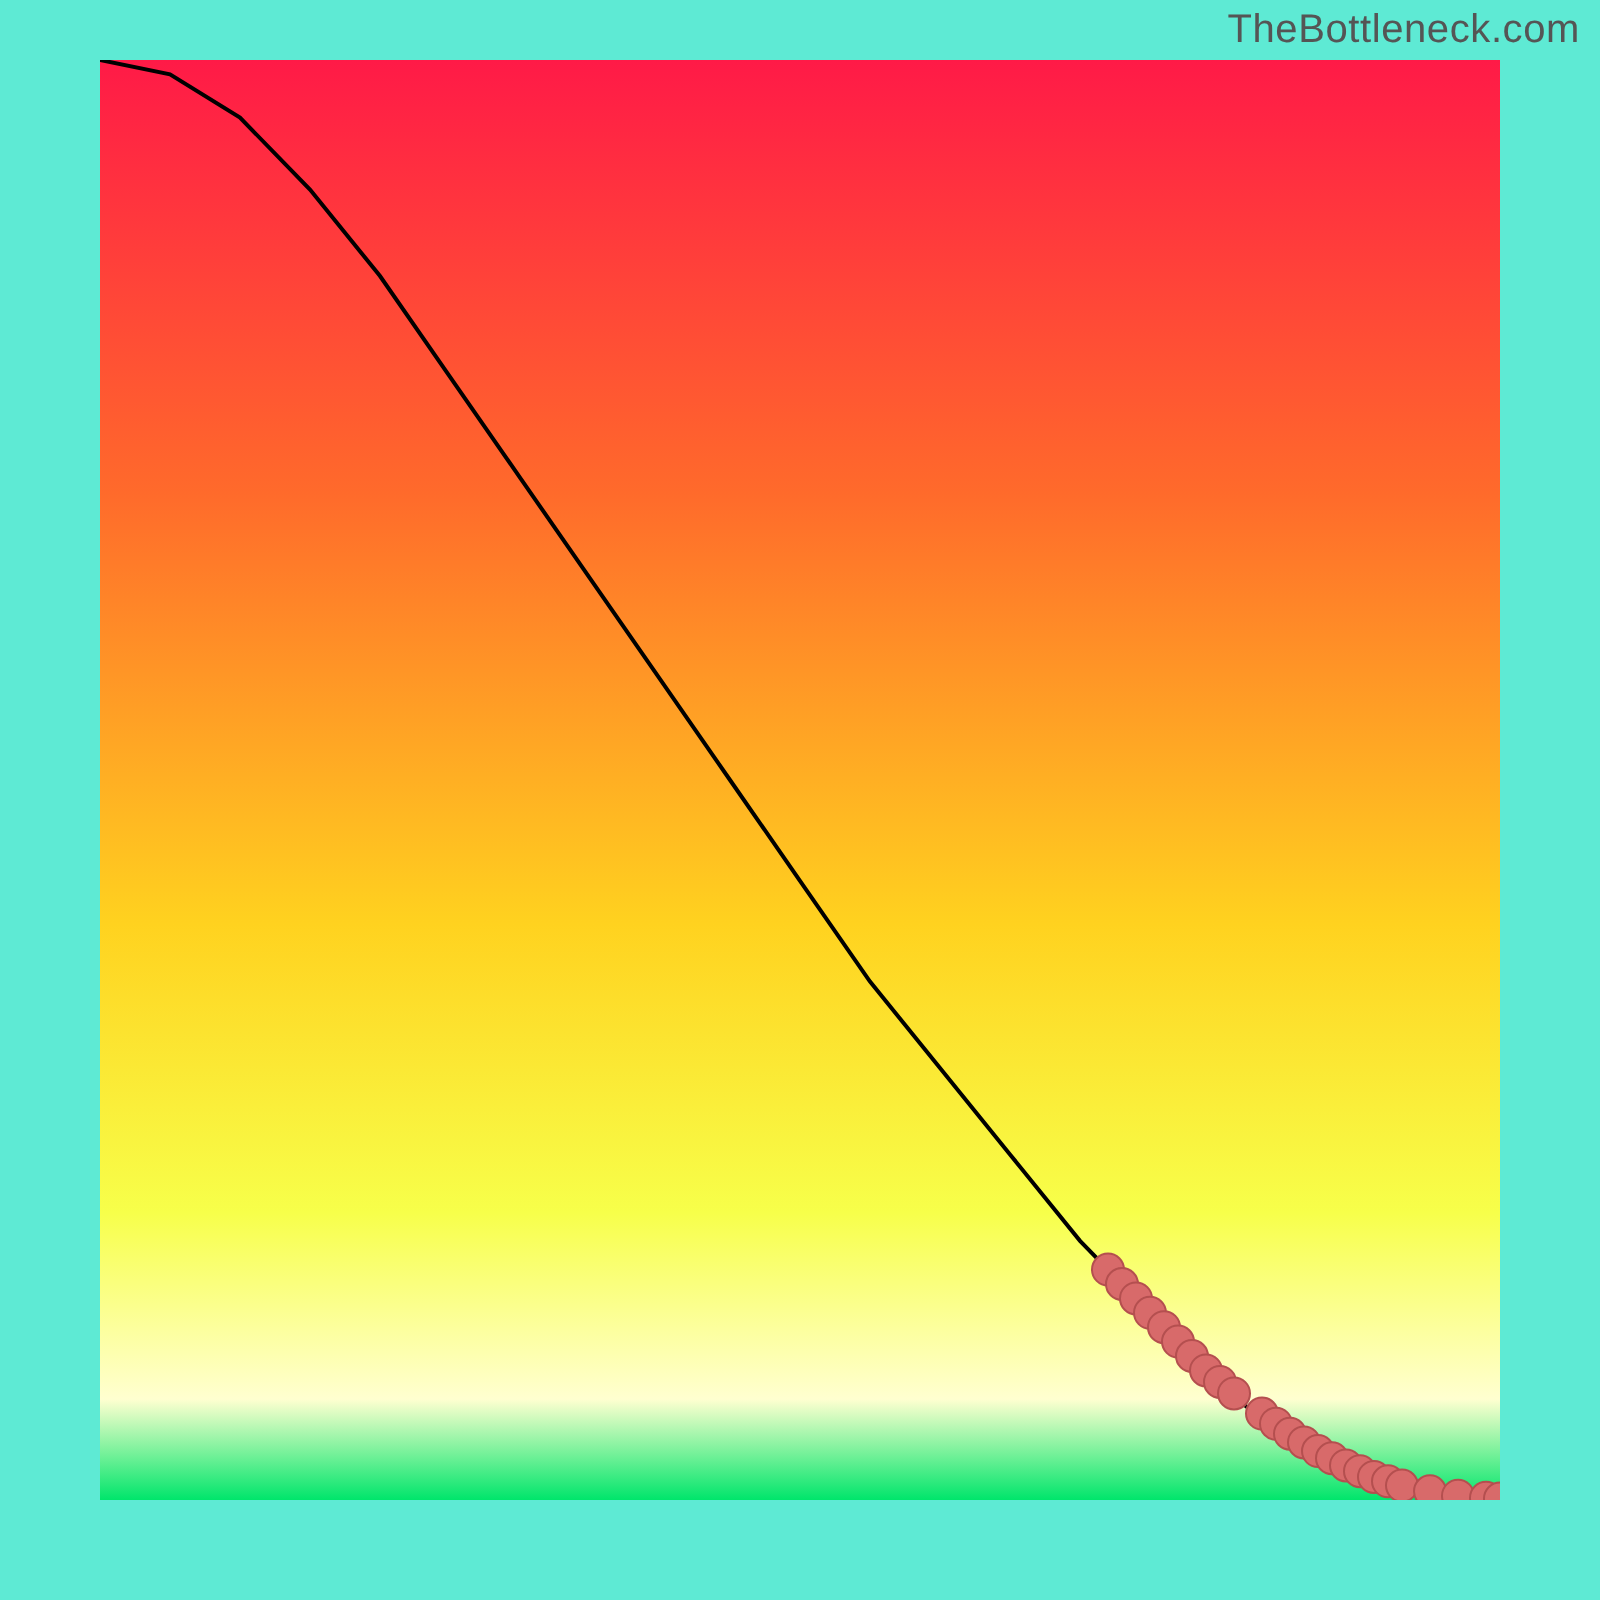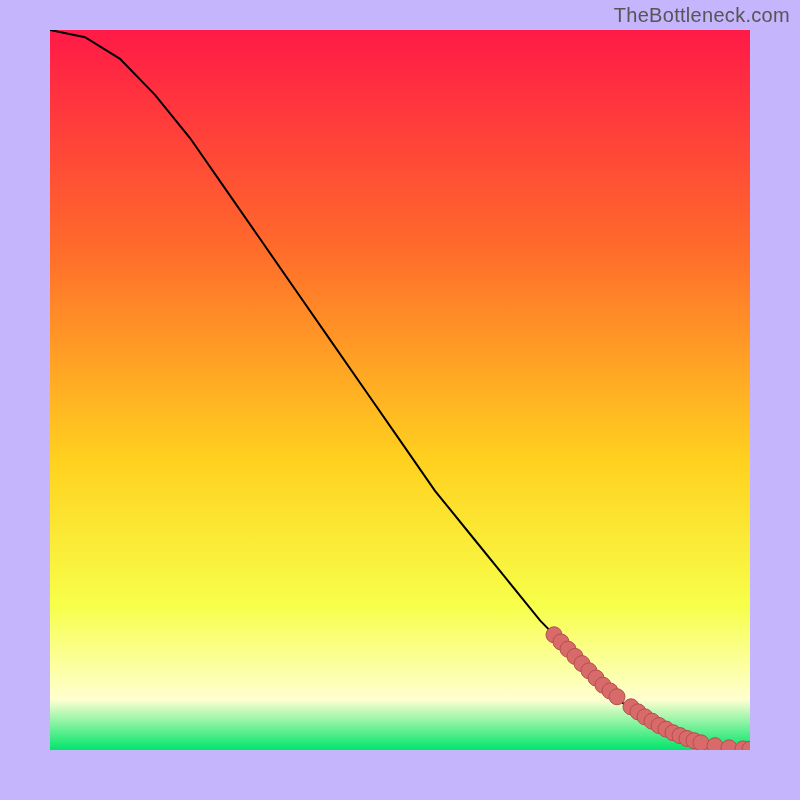--- a/index.html
+++ b/index.html
@@ -8,21 +8,21 @@
     width: 800px;
     height: 800px;
     background: #000;
     font-family: Arial, Helvetica, sans-serif;
     overflow: hidden;
   }
   .frame {
     position: relative;
     width: 800px;
     height: 800px;
-    background: #c4b5fd;
+    background: #5eead4;
   }
   .watermark {
     position: absolute;
     top: 4px;
     right: 10px;
     color: #555;
     font-size: 20px;
     font-weight: 500;
     letter-spacing: 0.3px;
     user-select: none;

